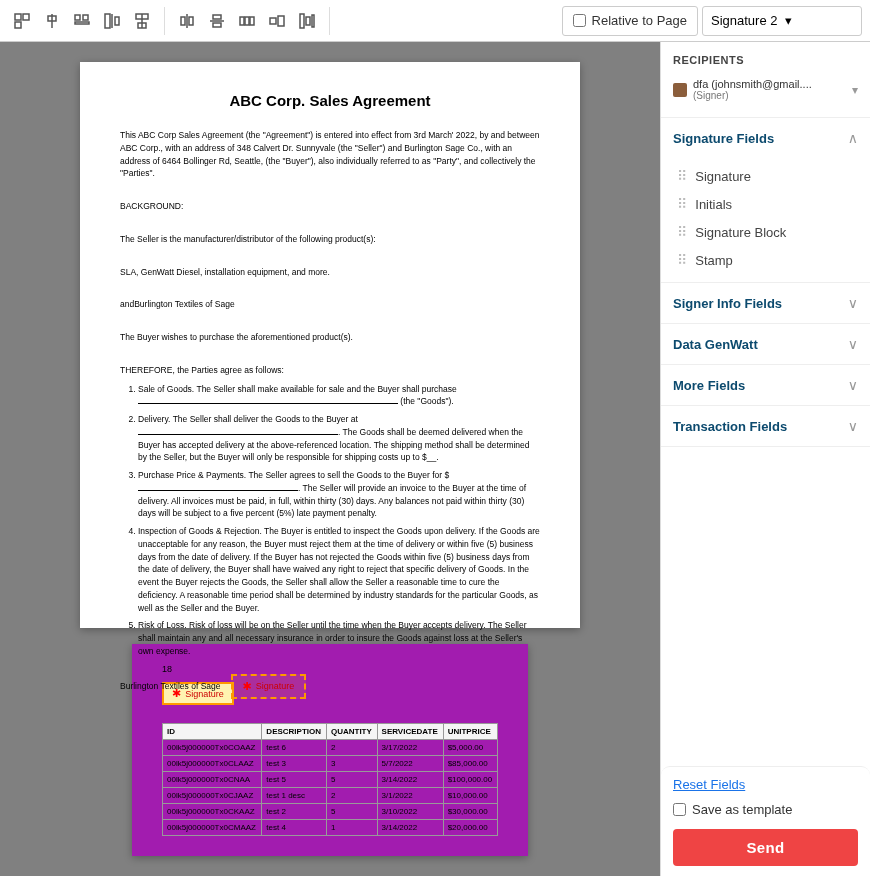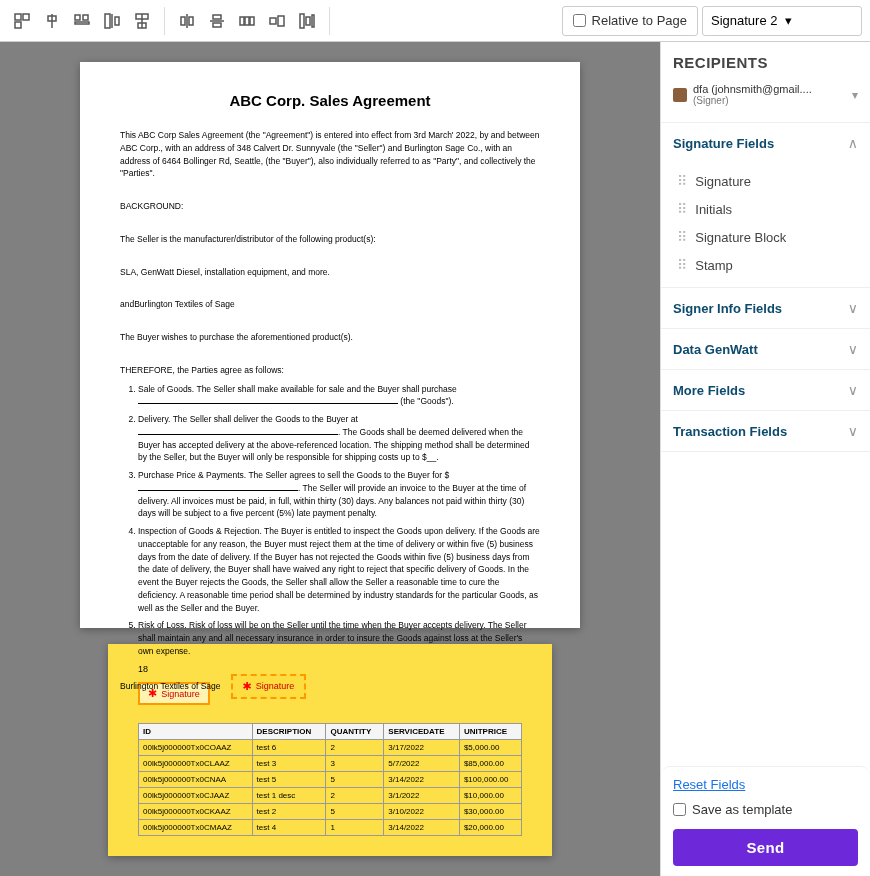--- a/index.html
+++ b/index.html
@@ -52,41 +52,41 @@
     .doc-body ol li { margin-bottom: 5px; }
     .doc-footer { margin-top: 16px; font-size: 8.5px; display: flex; align-items: center; gap: 10px; }
     .sig-field {
       border: 2px dashed #f90; background: rgba(255,200,0,0.1);
       padding: 4px 10px; font-size: 9px; color: #c00;
       display: inline-flex; align-items: center; gap: 4px;
     }
     .sig-field-star { color: #f00; font-size: 11px; }
 
     
-    .doc-page2 { background: #fde047; width: 444px; box-shadow: 0 2px 8px rgba(0,0,0,0.3); padding: 20px 30px; }
+    .doc-page2 { background: #a21caf; width: 396px; box-shadow: 0 2px 8px rgba(0,0,0,0.3); padding: 20px 30px; }
     .page-num { font-size: 9px; margin-bottom: 8px; }
     .sig-field-top {
       border: 2px solid #f90; background: #fff3b0; padding: 3px 8px;
       font-size: 9px; color: #c00; display: inline-flex; align-items: center;
       gap: 4px; margin-bottom: 10px;
     }
     table.data-table { border-collapse: collapse; width: 100%; font-size: 8px; }
     table.data-table th, table.data-table td {
       border: 1px solid #999; padding: 3px 4px; text-align: left;
     }
     table.data-table th { background: #f5f5f5; font-weight: bold; }
 
     
     .right-panel {
       width: 210px; flex-shrink: 0; background: #fff; border-left: 1px solid #ddd;
       display: flex; flex-direction: column; overflow-y: auto;
     }
     .recipients-section { padding: 12px; border-bottom: 1px solid #eee; }
     .section-header {
-      font-size: 15px; font-weight: bold; color: #444; letter-spacing: 0.5px;
+      font-size: 11px; font-weight: bold; color: #444; letter-spacing: 0.5px;
       text-transform: uppercase; margin-bottom: 8px;
     }
     .recipient-item {
       display: flex; align-items: center; gap: 6px; padding: 4px 0;
       cursor: pointer;
     }
     .recipient-color { width: 14px; height: 14px; border-radius: 2px; flex-shrink: 0; }
     .recipient-info { flex: 1; font-size: 11px; }
     .recipient-email { color: #333; font-weight: 500; }
     .recipient-role { color: #777; font-size: 10px; }
@@ -107,21 +107,21 @@
     .field-drag { color: #bbb; font-size: 14px; cursor: grab; }
     .field-label { flex: 1; }
 
     
     .bottom-panel { padding: 10px 12px; border-top: 1px solid #eee; margin-top: auto; border-radius: 9px; }
     .reset-link { color: #1a73e8; font-size: 13px; cursor: pointer; text-decoration: underline; display: block; margin-bottom: 10px; }
     .save-template { display: flex; align-items: center; gap: 6px; margin-bottom: 12px; cursor: pointer; }
     .save-template input[type=checkbox] { margin: 0; }
     .save-template-label { font-size: 13px; color: #333; }
     .send-btn {
-      width: 100%; background: #6d28d9; color: #fff; border: none;
+      width: 100%; background: #ef4444; color: #fff; border: none;
       padding: 10px; border-radius: 4px; font-size: 15px; font-weight: 600;
       cursor: pointer; letter-spacing: 0.3px;
     }
 
     
     .doc-area::-webkit-scrollbar { width: 10px; }
     .doc-area::-webkit-scrollbar-track { background: #666; }
     .doc-area::-webkit-scrollbar-thumb { background: #999; border-radius: 5px; }
   </style>
 </head>

